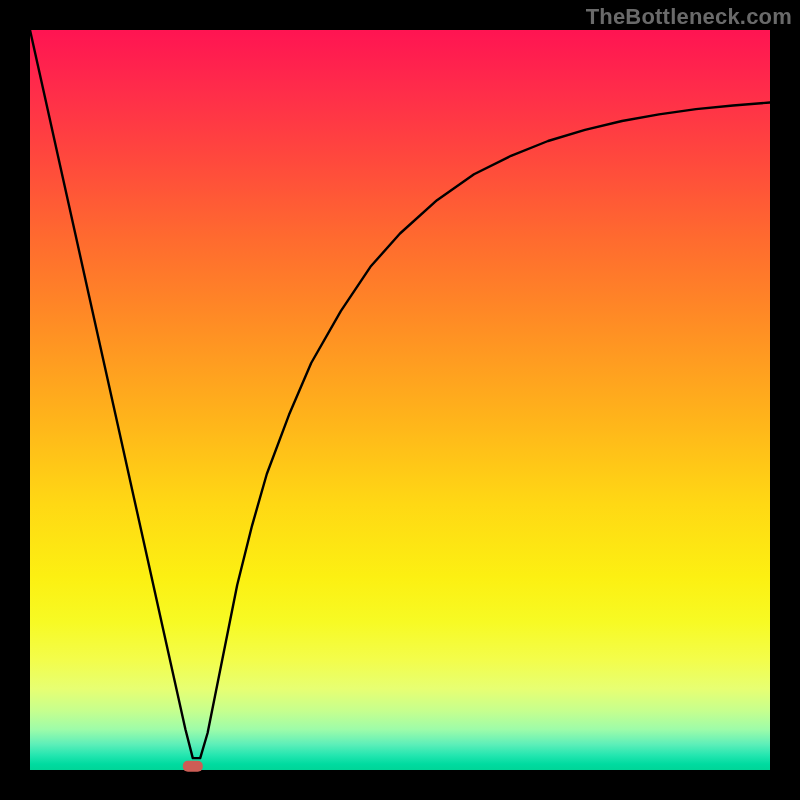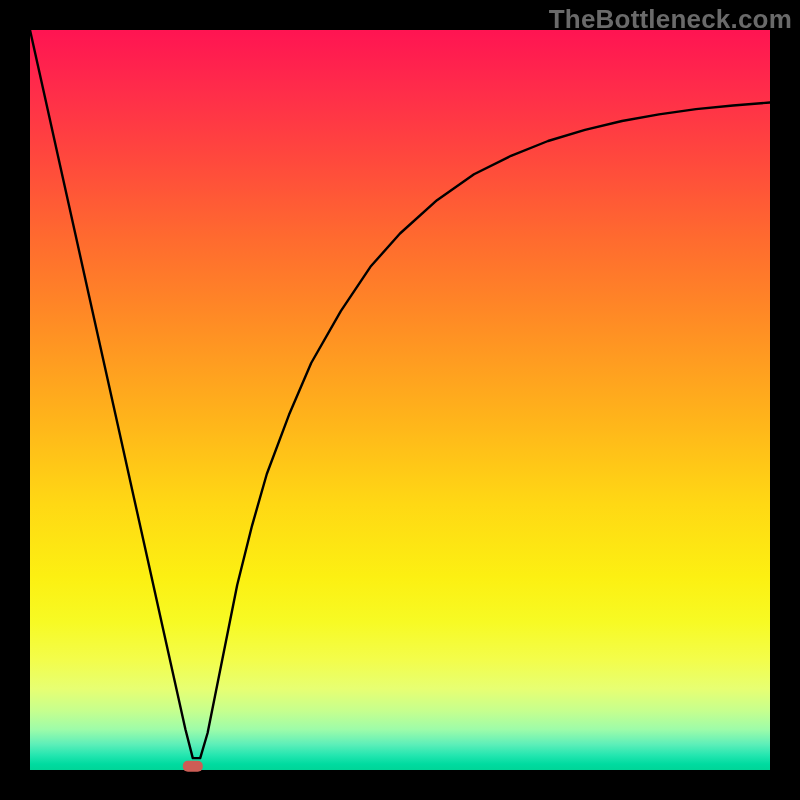--- a/index.html
+++ b/index.html
@@ -48,21 +48,21 @@
     top: 0;
     width: 740px;
     height: 740px;
     overflow: visible;
   }
   .watermark {
     position: absolute;
     top: 4px;
     right: 8px;
     font-family: Arial, Helvetica, sans-serif;
-    font-size: 26px;
+    font-size: 22px;
     font-weight: 600;
     color: #6a6a6a;
     letter-spacing: 0.2px;
     user-select: none;
   }
 </style>
 </head>
 <body>
 
 <div class="frame">

